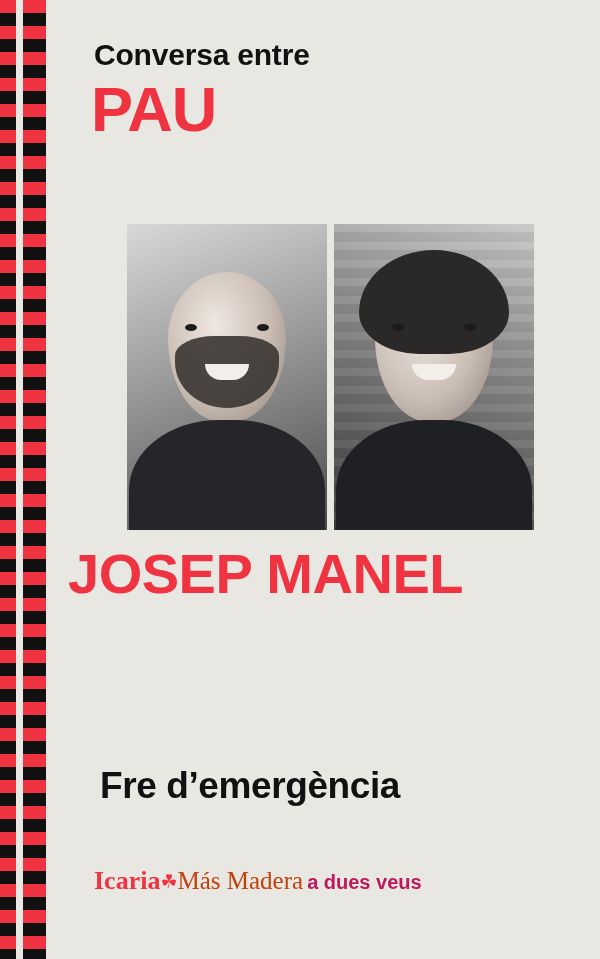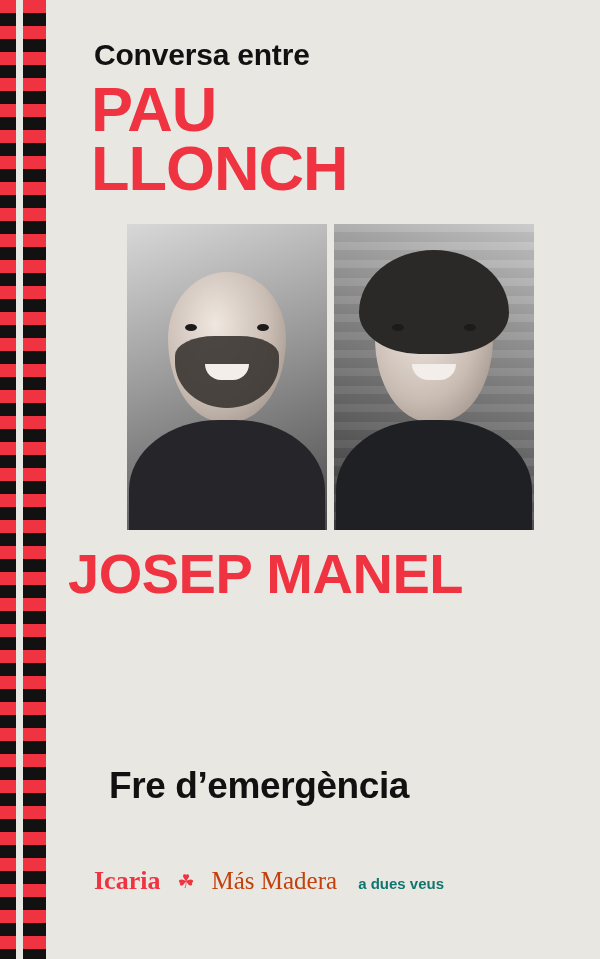--- a/index.html
+++ b/index.html
@@ -172,76 +172,75 @@
     text-align: center;
     font-size: 56px;
     line-height: 1.05;
     font-weight: bold;
     color: #ef3340;
     letter-spacing: -0.5px;
   }
 
   .subtitle {
     position: absolute;
-    left: 63px;
+    left: 54px;
     top: 765px;
     font-size: 37px;
     font-weight: bold;
     color: #111111;
     letter-spacing: -0.4px;
   }
 
   .footer {
     position: absolute;
     left: 48px;
     top: 866px;
     display: flex;
     align-items: baseline;
-    gap: 17px;
+    gap: 0;
   }
   .imprint {
     font-family: "Liberation Serif", serif;
     font-size: 26px;
     font-weight: bold;
     color: #ef3340;
   }
   .clover {
     font-size: 19px;
     color: #ef3340;
     position: relative;
     top: -1px;
   }
   .collection {
     font-family: "Liberation Serif", serif;
     font-size: 25px;
     color: #c2410c;
   }
   .subcollection {
-    font-size: 15px;
-    font-weight: bold;
-    color: #0f766e;
+    font-size: 20px;
+    font-weight: bold;
+    color: #be185d;
     padding-left: 4px;
   }
 </style>
 </head>
 <body>
 
 <div class="cover">
 
   <div class="stripe-bar">
     <div class="stripe-bar-inner"></div>
   </div>
 
   <div class="content">
 
     <div class="kicker">Conversa entre</div>
 
     <div class="author-top">
       <div>PAU</div>
-      <div>LLONCH</div>
     </div>
 
     <div class="photos">
 
       <div class="photo left">
         <div class="ph-bg"></div>
         <div class="ph-head"></div>
         <div class="ph-hair bald"></div>
         <div class="ph-eye l"></div>
         <div class="ph-eye r"></div>

